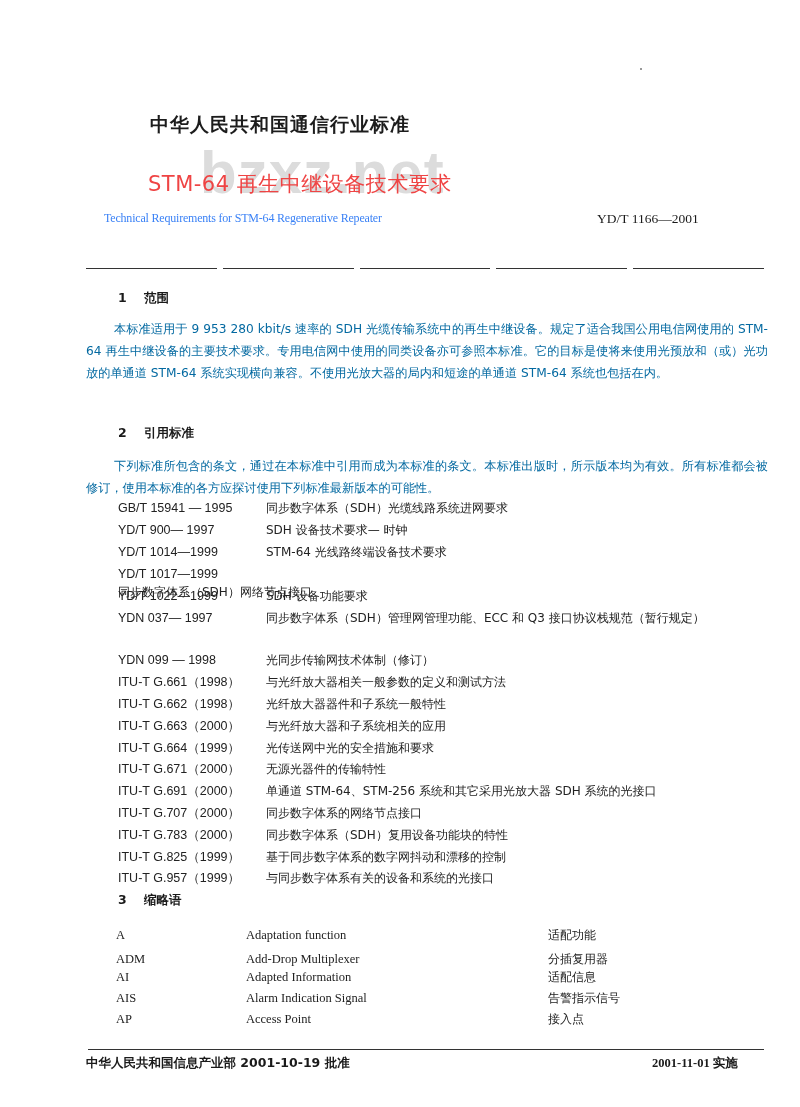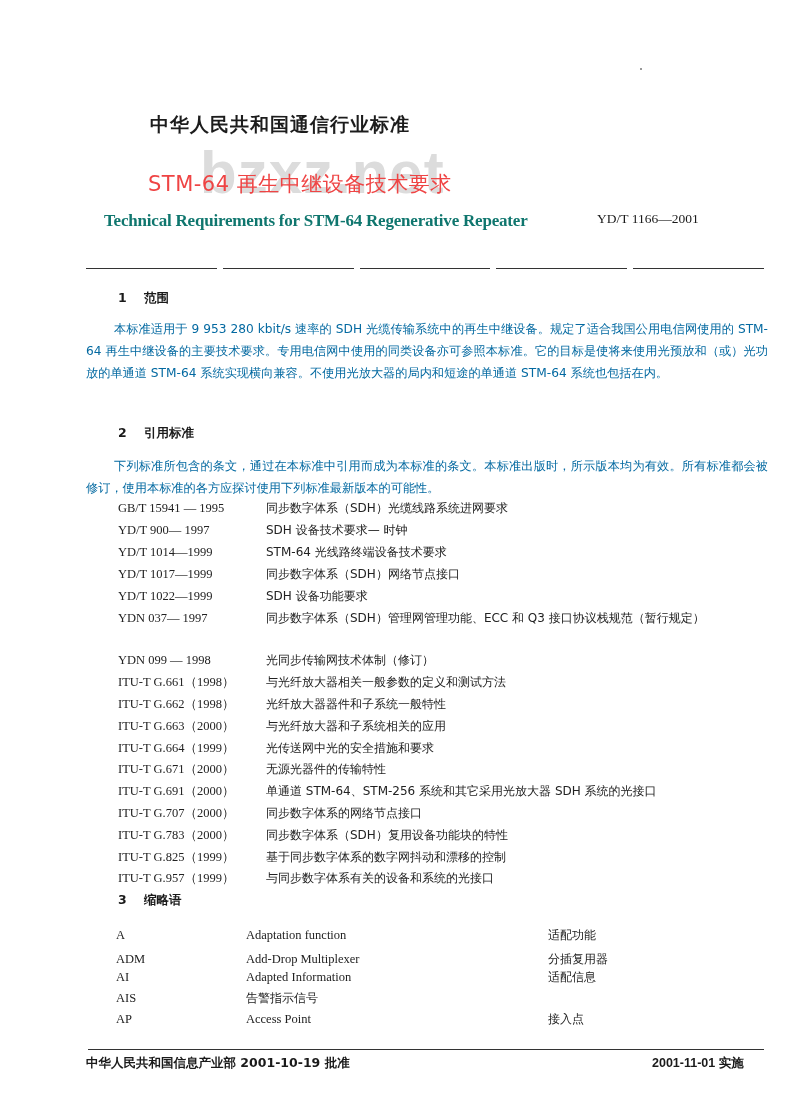--- a/index.html
+++ b/index.html
@@ -9,43 +9,43 @@
   .abs { position: absolute; }
 
   .dot-mark { left: 640px; top: 68px; width: 2px; height: 2px; background: #999; }
 
   .header-cn { left: 150px; top: 112px; font-family: "DejaVu Sans", sans-serif; font-size: 19px; font-weight: bold; letter-spacing: 1px; color: #1c1c1c; }
 
   .watermark { left: 200px; top: 128px; font-family: "Liberation Sans", sans-serif; font-size: 60px; font-weight: bold; color: #dcdcdc; letter-spacing: 1px; line-height: 90px; z-index: 0; }
 
   .title-cn { left: 148px; top: 170px; font-family: "DejaVu Sans", sans-serif; font-size: 21px; color: #ef4444; z-index: 1; letter-spacing: 0.5px; }
 
-  .title-en { left: 104px; top: 211px; font-family: "Liberation Serif", serif; font-size: 17px; font-weight: bold; color: #0f766e; letter-spacing: -0.2px; }
+  .title-en { left: 104px; top: 211px; font-family: "Liberation Serif", serif; font-size: 12px; font-weight: normal; color: #3b82f6; letter-spacing: -0.2px; }
   .std-no { left: 597px; top: 211px; font-family: "Liberation Serif", serif; font-size: 13.5px; font-weight: normal; color: #1a1a1a; }
 
   .rule-top { left: 86px; top: 268px; width: 678px; height: 2px; display: flex; gap: 6px; }
   .rule-top span { flex: 1; height: 1px; background: #333; display: block; }
 
   .sec-h { font-family: "DejaVu Sans", sans-serif; font-size: 12.5px; font-weight: bold; color: #1a1a1a; margin-left: 32px; }
   .sec-h .num { display: inline-block; width: 26px; }
 
   .para { font-family: "DejaVu Sans", sans-serif; font-size: 12.2px; line-height: 22px; color: #0369a1; text-indent: 2.3em; text-align: justify; }
 
   .ref-row { position: absolute; left: 118px; font-size: 12.5px; line-height: 18px; color: #222; display: flex; }
-  .ref-row .code { width: 148px; font-family: Liberation Serif, serif; flex-shrink: 0; }
+  .ref-row .code { width: 148px; font-family: Liberation Sans, sans-serif; flex-shrink: 0; }
   .ref-row .title { font-family: "DejaVu Sans", sans-serif; font-size: 12px; width: 500px; line-height: 22px; margin-top: -2px; }
 
   .abbr-row { position: absolute; left: 116px; font-size: 12.5px; line-height: 18px; color: #222; display: flex; }
   .abbr-row .ab { width: 130px; font-family: "Liberation Serif", serif; }
   .abbr-row .full { width: 302px; font-family: "Liberation Serif", serif; }
   .abbr-row .cn { font-family: "DejaVu Sans", sans-serif; font-size: 12px; }
 
   .rule-bottom { left: 88px; top: 1049px; width: 676px; height: 1px; background: #333; }
   .footer-left { left: 86px; top: 1055px; font-family: "DejaVu Sans", sans-serif; font-size: 12.5px; font-weight: bold; color: #1a1a1a; }
-  .footer-right { left: 652px; top: 1055px; font-family: Liberation Sans, sans-serif; font-size: 12.5px; font-weight: bold; color: #1a1a1a; }
+  .footer-right { left: 652px; top: 1055px; font-family: Liberation Serif, serif; font-size: 12.5px; font-weight: bold; color: #1a1a1a; }
 </style>
 </head>
 <body>
 
 <div class="abs dot-mark"></div>
 
 <div class="abs header-cn">中华人民共和国通信行业标准</div>
 <div class="abs watermark">bzxz.net</div>
 <div class="abs title-cn">STM-64 再生中继设备技术要求</div>
 <div class="abs title-en">Technical Requirements for STM-64 Regenerative Repeater</div>
@@ -74,21 +74,21 @@
     <span class="title">同步数字体系（SDH）光缆线路系统进网要求</span>
   </div>
 <div class="ref-row" style="top:521px;justify-content:flex-end;">
     <span class="code">YD/T 900— 1997</span>
     <span class="title">SDH 设备技术要求— 时钟</span>
   </div>
 <div class="ref-row" style="top:543px;">
     <span class="code">YD/T 1014—1999</span>
     <span class="title">STM-64 光线路终端设备技术要求</span>
   </div>
-<div class="ref-row" style="top:565px;">
+<div class="ref-row" style="top:565px;flex-direction:column;">
     <span class="code">YD/T 1017—1999</span>
     <span class="title">同步数字体系（SDH）网络节点接口</span>
   </div>
 <div class="ref-row" style="top:587px;">
     <span class="code">YD/T 1022—1999</span>
     <span class="title">SDH 设备功能要求</span>
   </div>
 <div class="ref-row" style="top:609px;">
     <span class="code">YDN 037— 1997</span>
     <span class="title">同步数字体系（SDH）管理网管理功能、ECC 和 Q3 接口协议栈规范（暂行规定）</span>
@@ -152,20 +152,21 @@
     <span class="full">Add-Drop Multiplexer</span>
     <span class="cn">分插复用器</span>
   </div>
 <div class="abbr-row" style="top:968px;">
     <span class="ab">AI</span>
     <span class="full">Adapted Information</span>
     <span class="cn">适配信息</span>
   </div>
 <div class="abbr-row" style="top:989px;">
     <span class="ab">AIS</span>
+    <span class="full">Alarm Indication Signal</span>
     <span class="cn">告警指示信号</span>
   </div>
 <div class="abbr-row" style="top:1010px;">
     <span class="ab">AP</span>
     <span class="full">Access Point</span>
     <span class="cn">接入点</span>
   </div>
 
 <div class="abs rule-bottom"></div>
 <div class="abs footer-left">中华人民共和国信息产业部 2001-10-19 批准</div>

